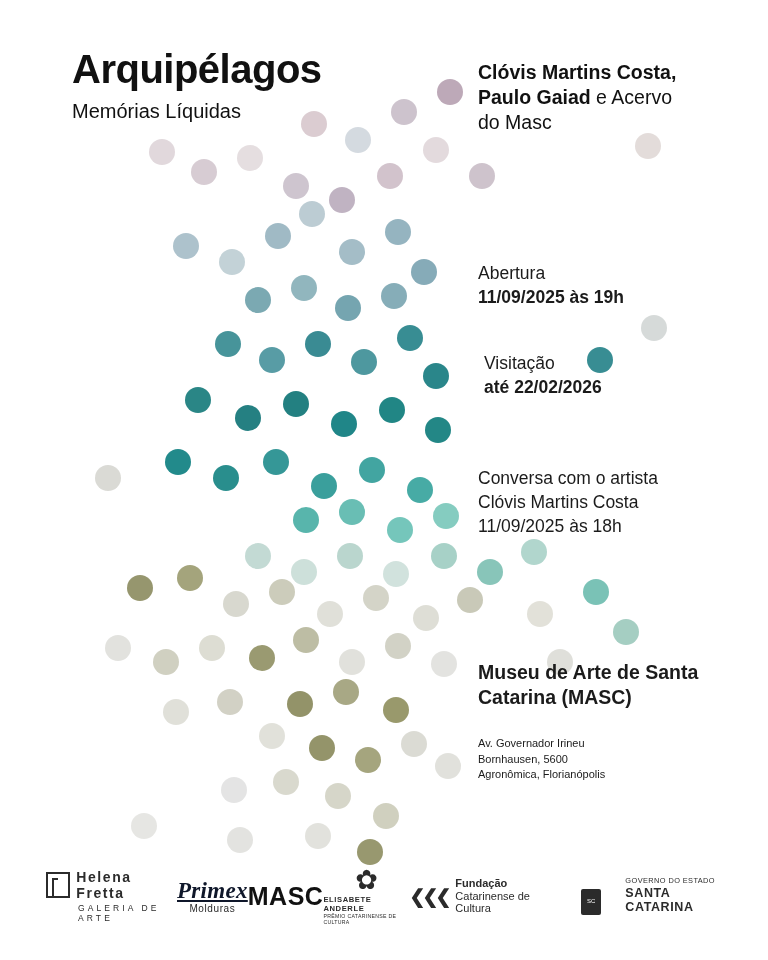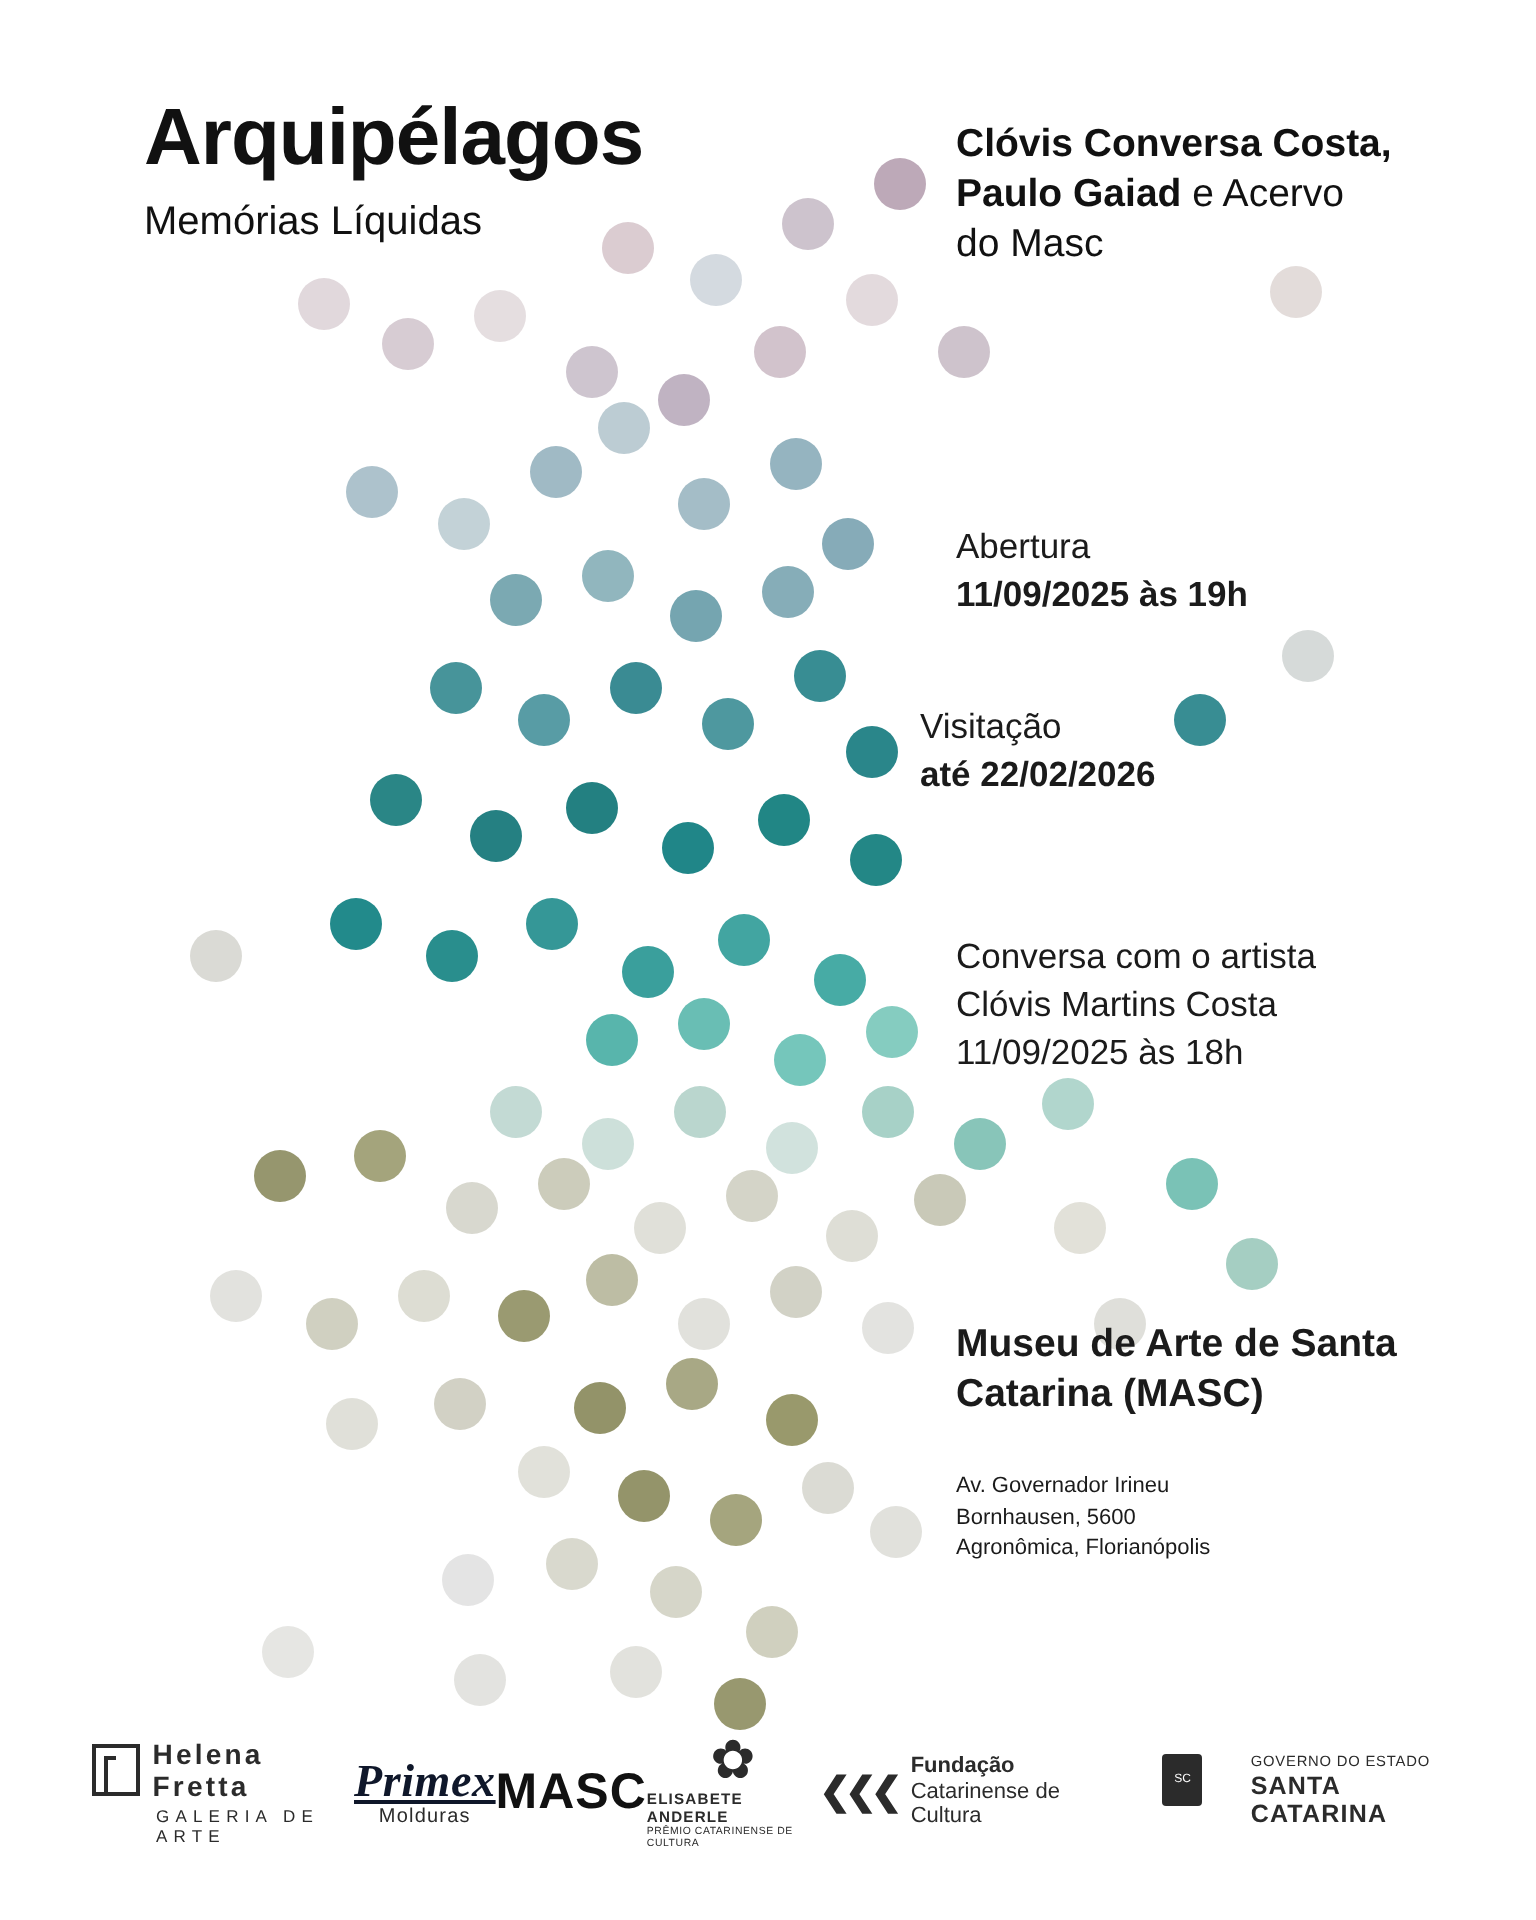--- a/index.html
+++ b/index.html
@@ -70,21 +70,21 @@
     position: absolute;
     left: 478px;
     top: 262px;
     width: 270px;
     z-index: 5;
     font-size: 17.5px;
     line-height: 1.35;
   }
   .info-visita {
     position: absolute;
-    left: 460px;
+    left: 484px;
     top: 352px;
     width: 270px;
     z-index: 5;
     font-size: 17.5px;
     line-height: 1.35;
   }
   .info-conversa {
     position: absolute;
     left: 478px;
     top: 466px;
@@ -165,21 +165,21 @@
   .logo-ea { flex-direction: column; align-items: center; }
   .ea-mark { font-size: 27px; line-height: 1; color: #2b2b2b; }
   .ea-name { font-size: 7.6px; letter-spacing: 0.6px; font-weight: 700; color: #2b2b2b; margin-top: 1px; }
   .ea-sub { font-size: 5.2px; letter-spacing: 0.3px; color: #2b2b2b; }
 
   .logo-fcc { gap: 7px; }
   .fcc-mark { font-size: 19px; color: #2b2b2b; letter-spacing: -3px; font-weight: 700; }
   .fcc-text { font-size: 11px; line-height: 1.18; color: #2b2b2b; }
   .fcc-text b { font-weight: 700; text-align: right; }
 
-  .logo-gov { gap: 24px; align-items: flex-start; margin-left: 36px; }
+  .logo-gov { gap: 24px; align-items: flex-end; margin-left: 36px; }
   .gov-shield {
     width: 24px; height: 26px;
     background: #2b2b2b;
     color: #fff;
     font-size: 6px;
     display: flex; align-items: center; justify-content: center;
     border-radius: 2px;
     text-align: center;
     line-height: 1.05;
     padding: 1px;
@@ -288,21 +288,21 @@
       <span class="dot" style="left: 131px; top: 813px; width: 26px; height: 26px; background: rgb(224, 224, 220); opacity: 0.8;"></span>
       <span class="dot" style="left: 227px; top: 827px; width: 26px; height: 26px; background: rgb(220, 220, 216); opacity: 0.8;"></span>
     </div>
 
   <div class="title-block">
     <h1 class="title">Arquipélagos</h1>
     <p class="subtitle">Memórias Líquidas</p>
   </div>
 
   <div class="artists">
-    <b>Clóvis Conversa Costa,</b><br>
+    <b>Clóvis Martins Costa,</b><br>
     <b>Paulo Gaiad</b><span> e Acervo</span><br>
     <span>do Masc</span>
   </div>
 
   <div class="info-abertura">
     <div>Abertura</div>
     <div class="info-strong">11/09/2025 às 19h</div>
   </div>
 
   <div class="info-visita">

